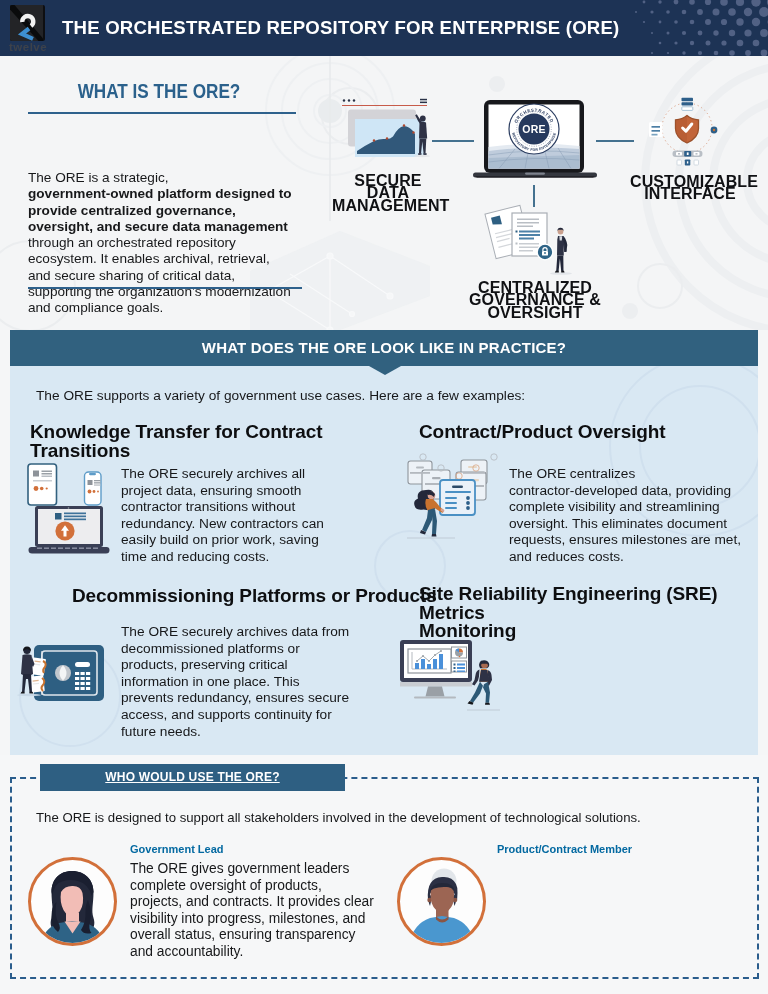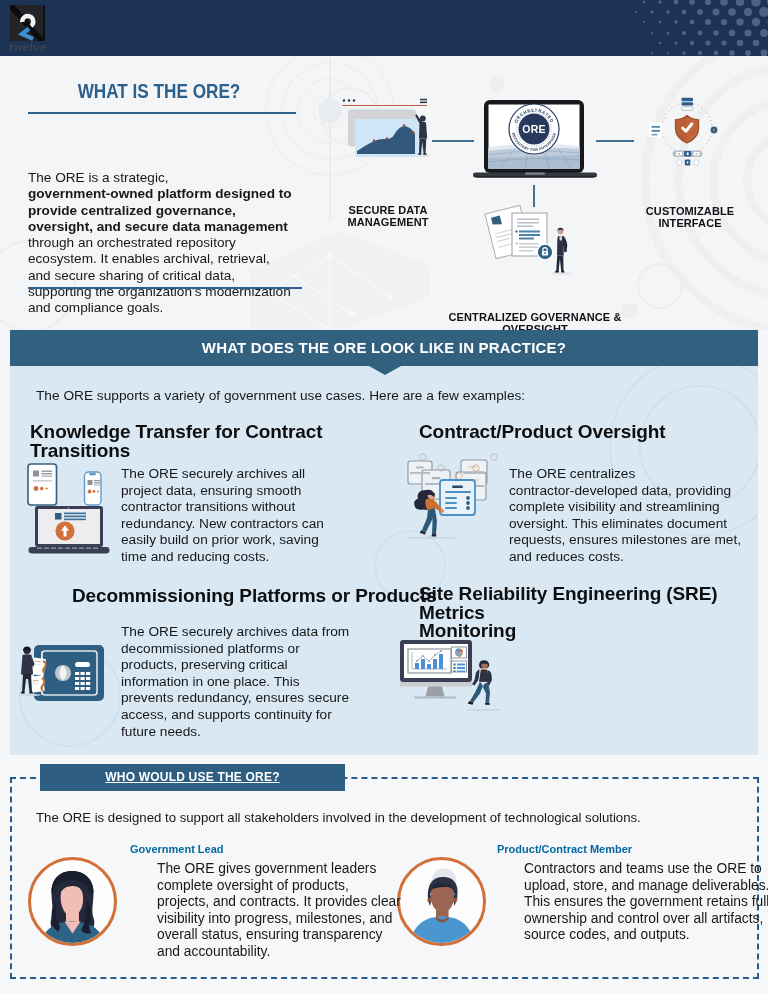--- a/index.html
+++ b/index.html
@@ -11,21 +11,21 @@
   #logo{left:10px;top:5px;width:35px;height:36px;background:#0e0f12;border-radius:2px;overflow:hidden;}
   #twelve{left:9px;top:41px;font-size:11.5px;font-weight:bold;color:#3d424b;letter-spacing:.5px;}
   #hTitle{left:62px;top:0;height:56px;line-height:56px;color:#fff;font-size:18.6px;font-weight:bold;letter-spacing:.2px;}
   
   #sec1{left:0;top:56px;width:768px;height:274px;background:#f4f5f6;}
   #t1{left:28px;top:24px;width:262px;text-align:center;color:#2b618c;font-size:19.5px;font-weight:bold;letter-spacing:0;transform:scaleX(.88);transform-origin:50% 50%;}
   .rule{height:2px;background:#2e618c;}
   #r1{left:28px;top:56px;width:268px;}
   #r2{left:28px;top:231px;width:274px;}
   #para{left:28px;top:74px;width:292px;font-size:13.6px;line-height:16.3px;color:#17181a;margin-top:40px;}
-  .lbl{font-size:11px;font-weight:bold;color:#101114;text-align:center;line-height:12.3px;letter-spacing:.1px;margin-top:29px;}
+  .lbl{font-size:16px;font-weight:bold;color:#101114;text-align:center;line-height:12.3px;letter-spacing:.1px;}
   #lbl1{left:332px;top:119px;width:112px;}
   #lbl2{left:630px;top:120px;width:120px;}
   #lbl3{left:420px;top:226px;width:230px;}
   .conn{background:#44718f;}
   
   #band{left:10px;top:330px;width:748px;height:36px;background:#31617f;color:#fff;
         text-align:center;line-height:36px;font-size:15px;font-weight:bold;letter-spacing:.2px;}
   #bandTri{left:369px;top:366px;width:0;height:0;border-left:16px solid transparent;
         border-right:16px solid transparent;border-top:9px solid #31617f;z-index:5;}
   
@@ -48,21 +48,21 @@
         text-align:center;line-height:27px;font-size:12px;font-weight:bold;letter-spacing:.2px;text-decoration:underline;}
   #intro3{left:36px;top:55px;font-size:13.2px;color:#17181a;}
   .av{width:83px;height:83px;border-radius:50%;border:3px solid #d2703a;background:#fdfdfd;overflow:hidden;}
   #av1{left:28px;top:102px;}
   #av2{left:397px;top:102px;}
   .p-h{font-size:11px;font-weight:bold;color:#0369a1;}
   #ph1{left:130px;top:88px;}
   #pt1{left:130px;top:106px;width:262px;}
   #ph2{left:497px;top:88px;}
   #pt2{left:497px;top:106px;width:258px;}
-  .p-t{font-size:13.8px;line-height:16.6px;color:#17181a;margin-left:27px;}
+  .p-t{font-size:13.8px;line-height:16.6px;color:#17181a;}
 </style>
 </head>
 <body>
 
 <div class="abs" id="hdr">
   <svg class="abs" style="left:0;top:0" width="768" height="56">
     <g fill="#57678a" opacity="0.9">
         <circle cx="644" cy="2" r="1.4"></circle>
         <circle cx="660" cy="2" r="1.7"></circle>
         <circle cx="676" cy="2" r="2.4"></circle>
@@ -109,20 +109,21 @@
         <circle cx="652" cy="53" r="1.0"></circle>
         <circle cx="668" cy="53" r="1.1"></circle>
         <circle cx="684" cy="53" r="1.7"></circle>
         <circle cx="700" cy="53" r="2.1"></circle>
         <circle cx="716" cy="53" r="2.3"></circle>
         <circle cx="732" cy="53" r="2.8"></circle>
         <circle cx="748" cy="53" r="2.9"></circle>
         <circle cx="764" cy="53" r="3.4"></circle>
       </g>
   </svg>
+  <div class="abs" id="hTitle">THE ORCHESTRATED REPOSITORY FOR ENTERPRISE (ORE)</div>
   <div class="abs" id="logo">
     <svg class="abs" style="left:0;top:0" width="33" height="36">
       <rect width="33" height="36" fill="#232427"></rect>
       <path d="M0,0 L4.5,0 L33,33.5 L33,36 L28.5,36 L0,4.5 Z" fill="#0a0b0c"></path>
       <path d="M12.3,17 A5.5,5.5 0 1 1 21,21 " fill="none" stroke="#f2f2f2" stroke-width="4.4"></path>
       <path d="M19,23.5 L12,29 L23,33.8" fill="none" stroke="#3e8fd0" stroke-width="4.2"></path>
     </svg>
   </div>
   <div class="abs" id="twelve">twelve</div>
 </div>
@@ -560,14 +561,13 @@
         <circle cx="55" cy="40" r="2.2" fill="#8a5544"></circle>
   <path d="M30.5,33 Q30.5,26 42.5,26 Q54,26 54,34 Q54.5,45 48.5,50.5 Q42.5,55 36.5,50.5 Q30,45 30.5,33 Z" fill="#9c6553"></path>
   <path d="M36,48 L48.5,48 L48.5,61 L36,61 Z" fill="#9c6553"></path>
   <path d="M30,32 Q31,23 42.5,23 Q54,23 55,32 Q54,27.5 47,27 Q39,26.5 34,28.5 Q30.8,29.8 30,32 Z" fill="#232839"></path>
   <path d="M10,83 Q13,64 30,58 L42,56 L54,58 Q71,64 74,83 Z" fill="#4a97cf"></path>
   <path d="M36,56.5 Q42,62.5 48.5,56.5 L48.5,59.5 Q42,65.5 36,59.5 Z" fill="#8a5544"></path>
 </svg></div>
   <div class="abs p-h" id="ph1">Government Lead</div>
   <div class="abs p-t" id="pt1">The ORE gives government leaders<br>complete oversight of products,<br>projects, and contracts. It provides clear<br>visibility into progress, milestones, and<br>overall status, ensuring transparency<br>and accountability.</div>
   <div class="abs p-h" id="ph2">Product/Contract Member</div>
-  <div class="abs p-t" id="pt2">Contractors and teams use the ORE to<br>upload, store, and manage deliverables.<br>This ensures the government retains full<br>ownership and control over all artifacts,<br>source codes, and outputs.</div>
 </div>
 
 </body></html>

